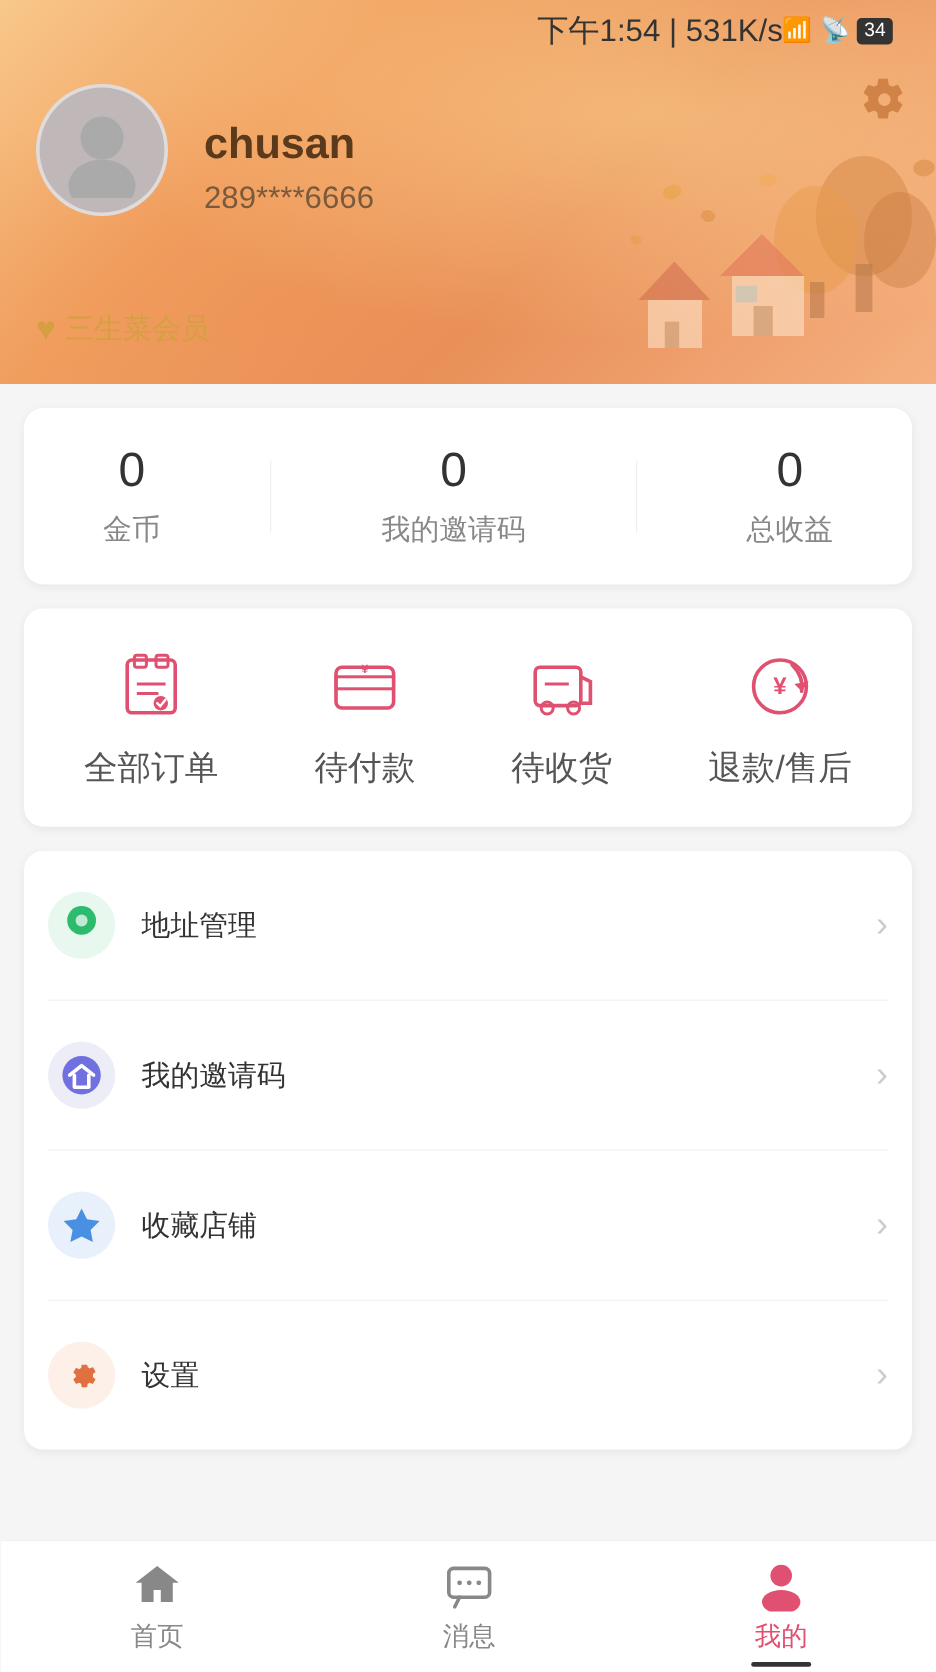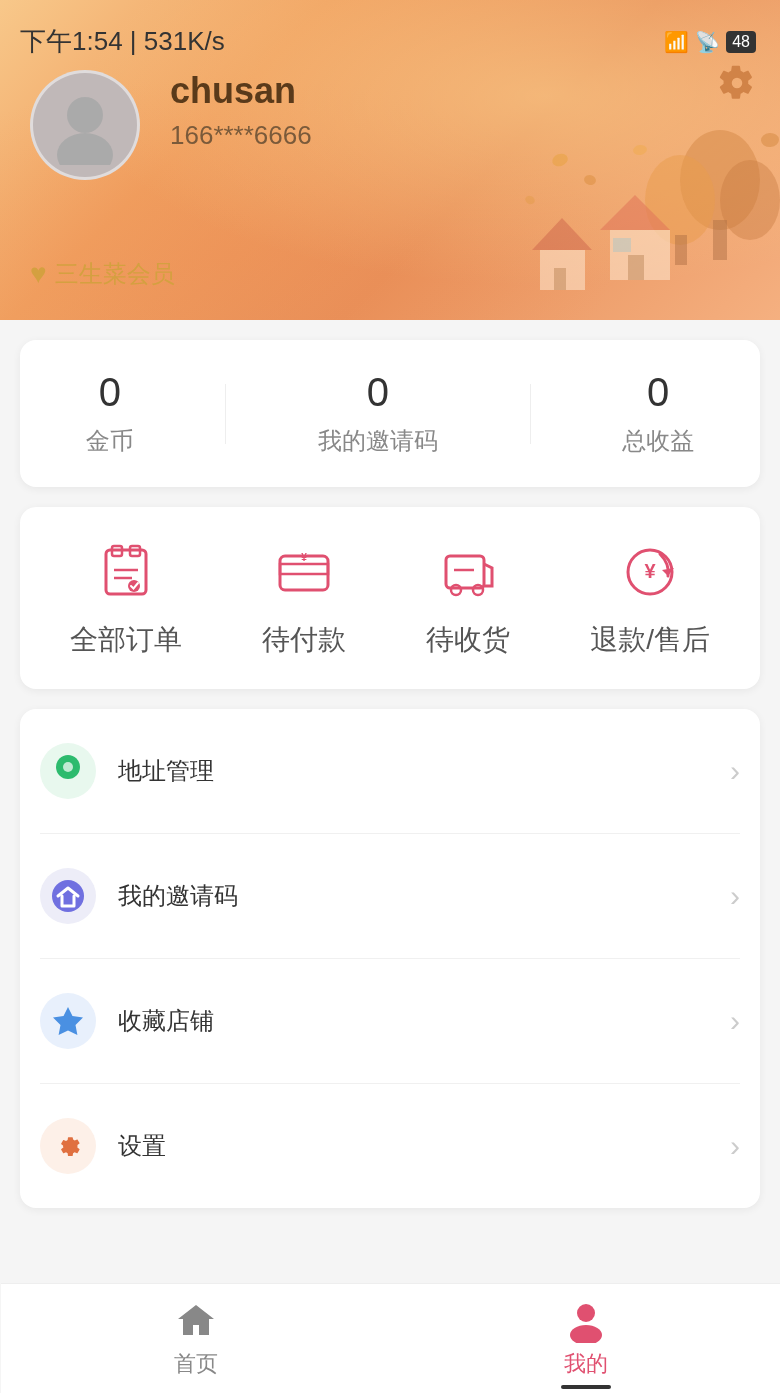--- a/index.html
+++ b/index.html
@@ -8,26 +8,26 @@
       min-height: 1393px;
       font-family: -apple-system, "PingFang SC", "Microsoft YaHei", sans-serif;
       background: #f5f5f5;
       position: relative;
       overflow-x: hidden;
     }
 
     
     .status-bar {
       display: flex;
-      justify-content: space-between;
-      align-items: center;
-      padding: 24px 20px;
+      justify-content: flex-end;
+      align-items: center;
+      padding: 8px 20px;
       background: transparent;
       position: absolute;
-      top: 0; left: 0; right: 4px;
+      top: 0; left: 0; right: 16px;
       z-index: 10;
     }
     .status-time {
       font-size: 26px;
       font-weight: 500;
       color: #333;
     }
     .status-icons {
       display: flex;
       align-items: center;
@@ -81,21 +81,21 @@
     .settings-icon-wrap svg {
       width: 36px; height: 36px;
       fill: rgba(200,120,60,0.8);
     }
 
     .profile-content {
       position: absolute;
       top: 70px;
       left: 30px;
       display: flex;
-      align-items: flex-start;
+      align-items: flex-end;
       gap: 30px;
     }
     .avatar-circle {
       width: 110px;
       height: 110px;
       border-radius: 50%;
       background: #c0b8b8;
       display: flex;
       align-items: center;
       justify-content: center;
@@ -293,21 +293,21 @@
     }
   </style>
 </head>
 <body>
 
 <div class="status-bar">
   <span class="status-time">下午1:54 | 531K/s</span>
   <div class="status-icons">
     <span>📶</span>
     <span>📡</span>
-    <span class="battery-badge">48</span>
+    <span class="battery-badge">34</span>
   </div>
 </div>
 
 <div class="profile-banner">
   <div class="banner-bg-decor"></div>
 
   <svg class="banner-decor-trees" viewBox="0 0 300 220" xmlns="http://www.w3.org/2000/svg">
 
     <ellipse cx="240" cy="80" rx="40" ry="50" fill="rgba(200,120,50,0.5)"></ellipse>
     <ellipse cx="200" cy="100" rx="35" ry="45" fill="rgba(230,150,60,0.5)"></ellipse>
@@ -339,21 +339,21 @@
 
   <div class="profile-content">
     <div class="avatar-circle">
       <svg viewBox="0 0 80 80" xmlns="http://www.w3.org/2000/svg">
         <circle cx="40" cy="30" r="18" fill="#aaa"></circle>
         <ellipse cx="40" cy="70" rx="28" ry="22" fill="#aaa"></ellipse>
       </svg>
     </div>
     <div class="profile-info">
       <span class="profile-name">chusan</span>
-      <span class="profile-phone">166****6666</span>
+      <span class="profile-phone">289****6666</span>
     </div>
   </div>
 
   <div class="member-badge">
     <span class="member-badge-icon">♥</span>
     <span>三生菜会员</span>
   </div>
 </div>
 
 <div class="main-content">
@@ -482,20 +482,30 @@
 
 <nav class="bottom-nav">
 
   <div class="nav-item">
     <svg viewBox="0 0 44 44" xmlns="http://www.w3.org/2000/svg" fill="#888">
       <path d="M22 6L4 20h5v16h10V26h6v10h10V20h5z"></path>
     </svg>
     <span class="nav-item-label">首页</span>
   </div>
 
+  <div class="nav-item">
+    <svg viewBox="0 0 44 44" xmlns="http://www.w3.org/2000/svg" fill="none" stroke="#888" stroke-width="3">
+      <rect x="5" y="8" width="34" height="24" rx="4"></rect>
+      <circle cx="14" cy="20" r="2" fill="#888" stroke="none"></circle>
+      <circle cx="22" cy="20" r="2" fill="#888" stroke="none"></circle>
+      <circle cx="30" cy="20" r="2" fill="#888" stroke="none"></circle>
+      <path d="M14 32 L10 40" stroke="#888" stroke-width="3" stroke-linecap="round"></path>
+    </svg>
+    <span class="nav-item-label">消息</span>
+  </div>
 
 
   <div class="nav-item active">
     <svg viewBox="0 0 44 44" xmlns="http://www.w3.org/2000/svg" fill="#e05070">
       <circle cx="22" cy="14" r="9"></circle>
       <ellipse cx="22" cy="36" rx="16" ry="10"></ellipse>
     </svg>
     <span class="nav-item-label" style="color:#e05070;">我的</span>
     <div class="nav-item-indicator"></div>
   </div>

